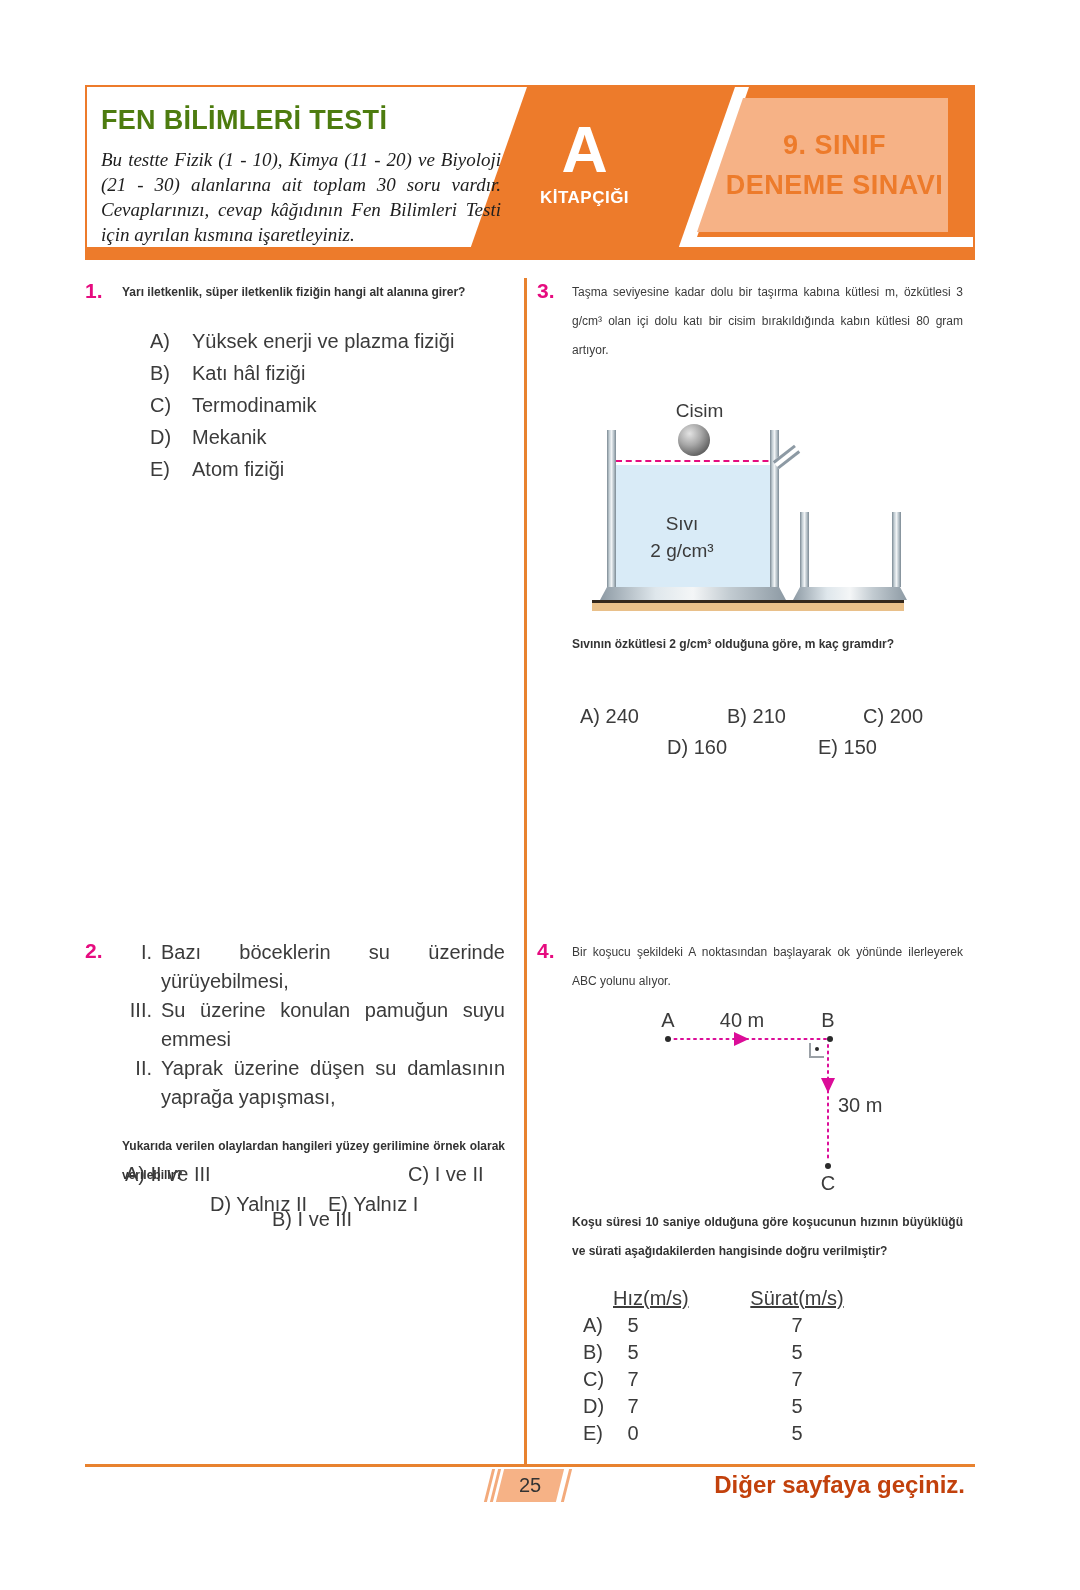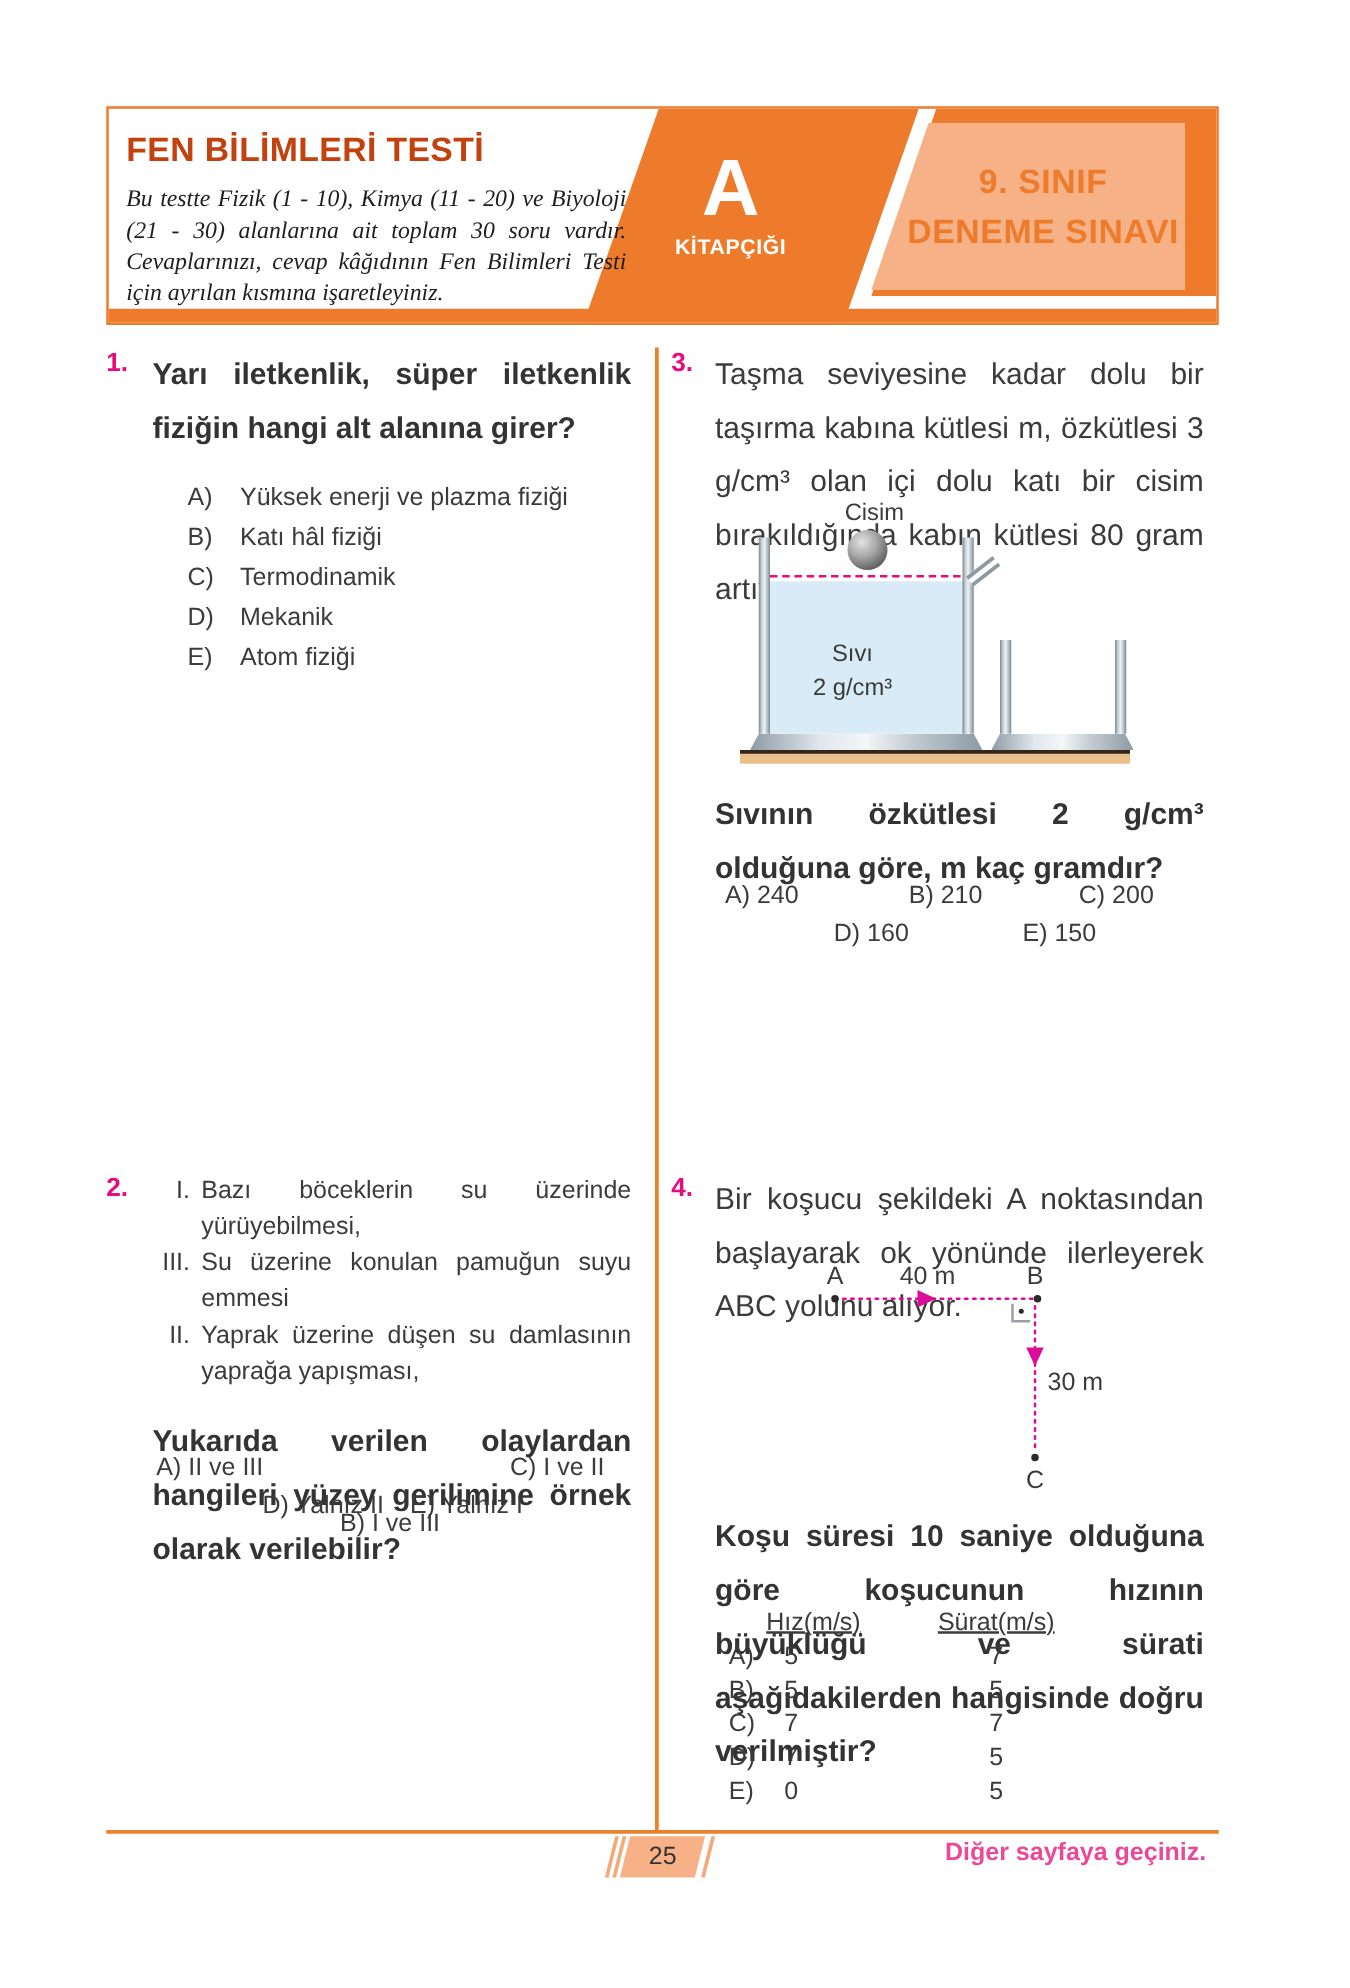--- a/index.html
+++ b/index.html
@@ -24,33 +24,33 @@
   .hdr-peach {
     position:absolute; left:610px; top:11px; width:251px; height:134px; background:#F6B286;
     clip-path:polygon(46px 0, 251px 0, 251px 134px, 0 134px);
     display:flex; flex-direction:column; align-items:center; justify-content:center;
     gap:9px; padding-left:24px; box-sizing:border-box;
   }
   .hdr-peach div { color:#ED7B2B; font-weight:bold; font-size:27px; letter-spacing:0.5px; }
   .hdr-booklet { position:absolute; left:410px; top:28px; width:175px; text-align:center; }
   .hdr-letter { color:#fff; font-weight:bold; font-size:64px; line-height:70px; }
   .hdr-word { color:#fff; font-weight:bold; font-size:17px; margin-top:3px; letter-spacing:0.5px; }
-  .hdr-title { position:absolute; left:14px; top:18px; color:#c2410c; font-weight:bold; font-size:27px; letter-spacing:0.3px; }
+  .hdr-title { position:absolute; left:14px; top:18px; color:#4d7c0f; font-weight:bold; font-size:27px; letter-spacing:0.3px; }
   .hdr-desc {
     position:absolute; left:14px; top:60px; width:400px;
     font-family:"Liberation Serif", serif; font-style:italic; font-weight:normal;
     font-size:19px; line-height:25px; text-align:justify; color:#1e1e1e;
   }
   
   .col-divider { position:absolute; left:524px; top:278px; width:3px; height:1186px; background:#E8822F; }
   .question { position:absolute; }
   .q-flex { display:flex; }
   .q-num { width:37px; flex:0 0 37px; font-weight:bold; font-size:21px; color:#E60B7F; padding-top:1px; }
   .q-body { flex:1; }
-  .q-text { font-size:24px; line-height:43px; text-align:justify; color:#3b3b3b; margin:0; }
+  .q-text { font-size:12px; line-height:29px; text-align:justify; color:#3b3b3b; margin:0; }
   .bold { font-weight:bold; color:#333; }
   
   .q1-opts { margin-top:18px; margin-left:28px; }
   .opt-row { display:flex; line-height:32px; font-size:20px; }
   .opt-label { width:42px; flex:0 0 42px; }
   
   .q2-item { display:flex; line-height:29px; font-size:20px; }
   .q2-il { width:30px; flex:0 0 30px; text-align:right; margin-right:9px; }
   .q2-it { flex:1; text-align:justify; }
   .q2-question { margin-top:20px; }
@@ -87,21 +87,21 @@
   .q4-hdr { text-decoration:underline; text-align:center; line-height:25px; white-space:nowrap; }
   .vcenter { text-align:center; }
   
   .footer-line { position:absolute; left:85px; top:1464px; width:890px; height:3px; background:#E8822F; }
   .page-badge {
     position:absolute; left:500px; top:1469px; width:60px; height:33px; background:#F6B286;
     transform:skewX(-14deg); display:flex; align-items:center; justify-content:center;
   }
   .page-badge span { transform:skewX(14deg); font-size:20px; color:#333; }
   .badge-stripe { position:absolute; top:1469px; width:3px; height:33px; background:#F3AA7B; transform:skewX(-14deg); }
-  .footer-note { position:absolute; left:700px; top:1471px; width:265px; text-align:right; font-weight:bold; font-size:20px; color:#ec4899; }
+  .footer-note { position:absolute; left:700px; top:1471px; width:265px; text-align:right; font-weight:bold; font-size:24px; color:#c2410c; }
 </style>
 </head>
 <body>
 
 <div class="page">
 
   <div class="header-box">
     <div class="hdr-para-a"></div>
     <div class="hdr-para-right"></div>
     <div class="hdr-peach">

